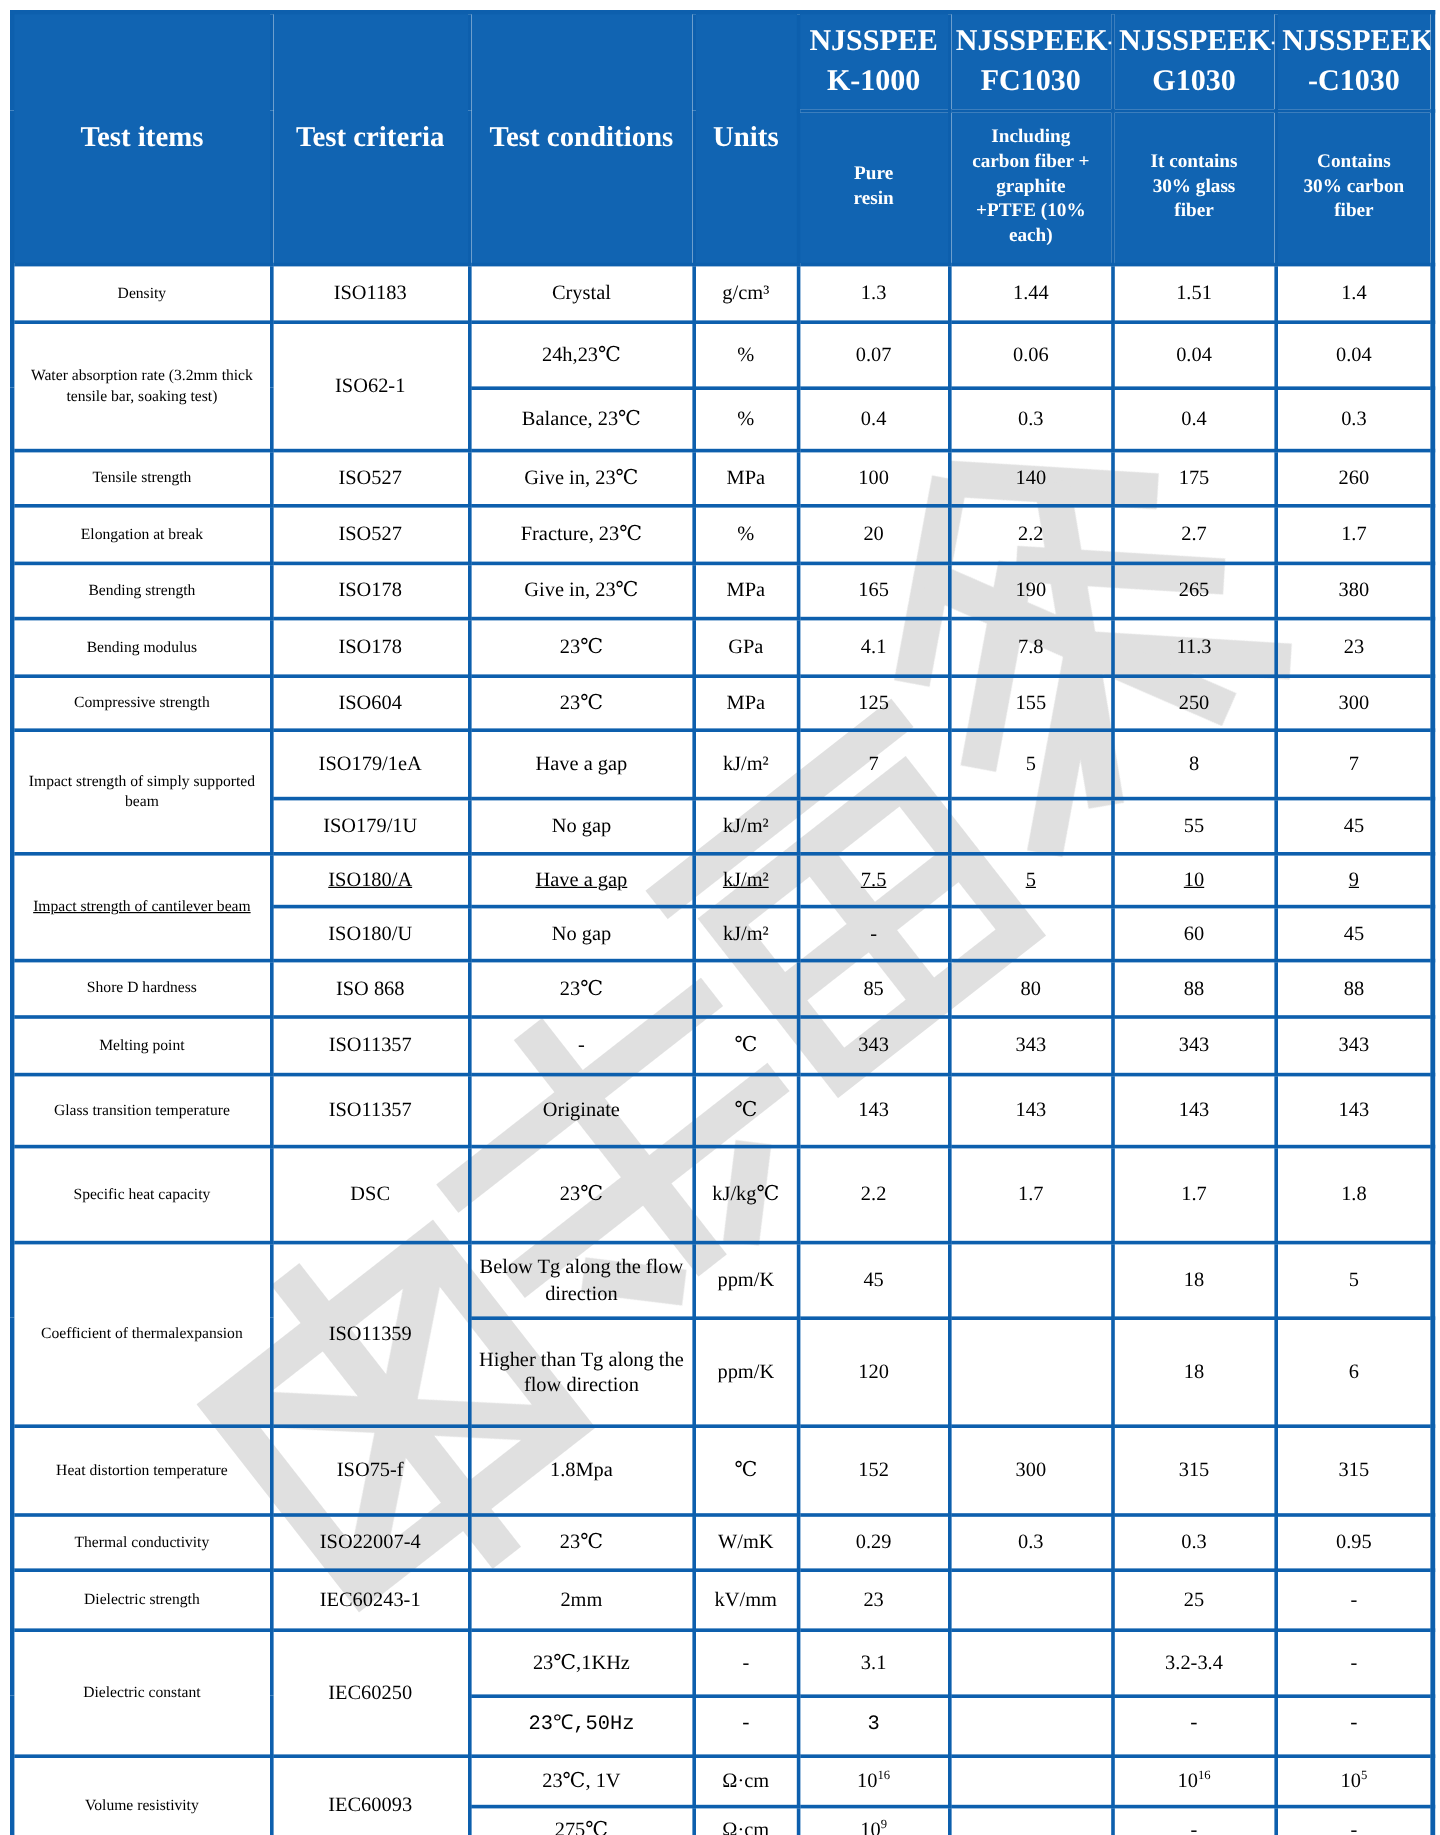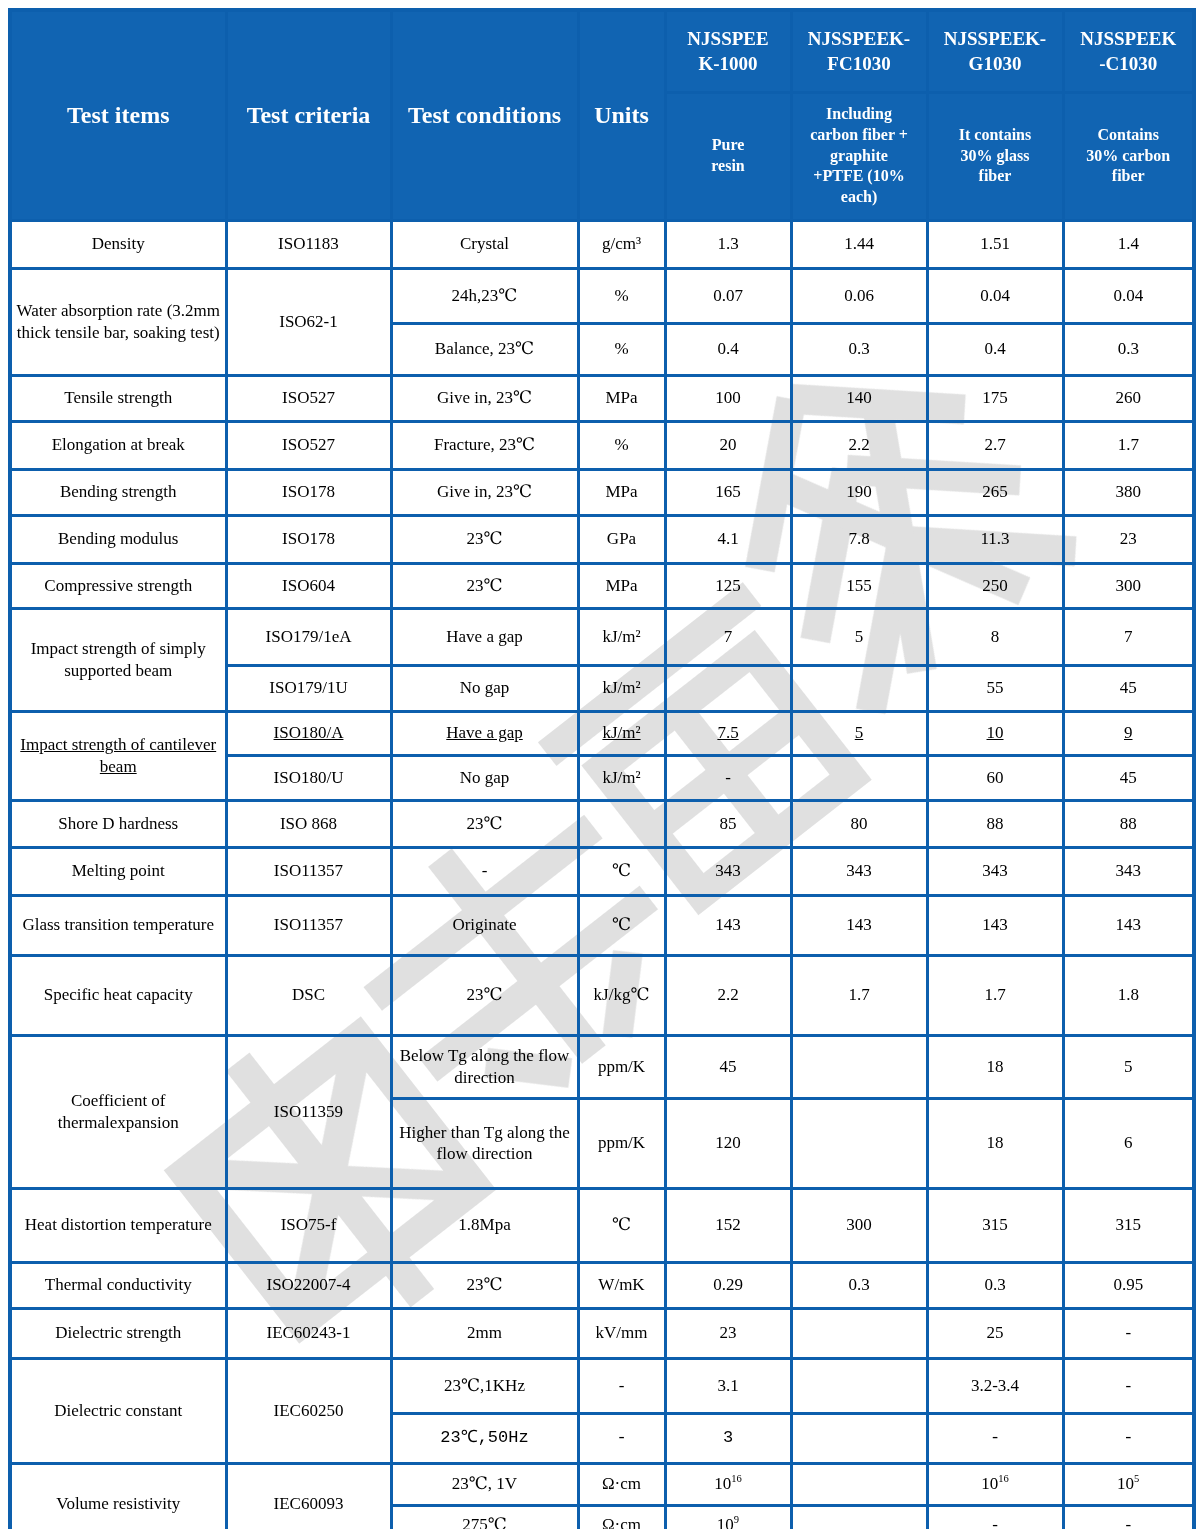--- a/index.html
+++ b/index.html
@@ -28,24 +28,24 @@
     overflow:hidden;
   }
   table.spec{border:4px solid var(--border);}
   thead th{
     background:var(--header-bg);
     color:var(--header-text);
     font-weight:bold;
     font-size:24px;
     line-height:1.3;
   }
-  thead th.pname{font-size:19px;line-height:1.35;}
+  thead th.pname{font-size:25px;line-height:1.35;}
   thead th.pdesc{font-size:16px;line-height:1.3;}
   tbody td{font-size:17px;line-height:1.25;background:transparent;}
-  tbody td.item{font-size:17px;}
+  tbody td.item{font-size:13px;}
   tbody td sup{font-size:0.62em;vertical-align:super;line-height:0;}
 </style>
 </head>
 <body>
 
 <div class="page">
 
   <div class="watermark" aria-label="南京首塑">
     <svg width="1200" height="1529" viewBox="0 0 1200 1529">
       <g stroke="#d6d6d6" stroke-width="30" fill="none" opacity="0.75">

